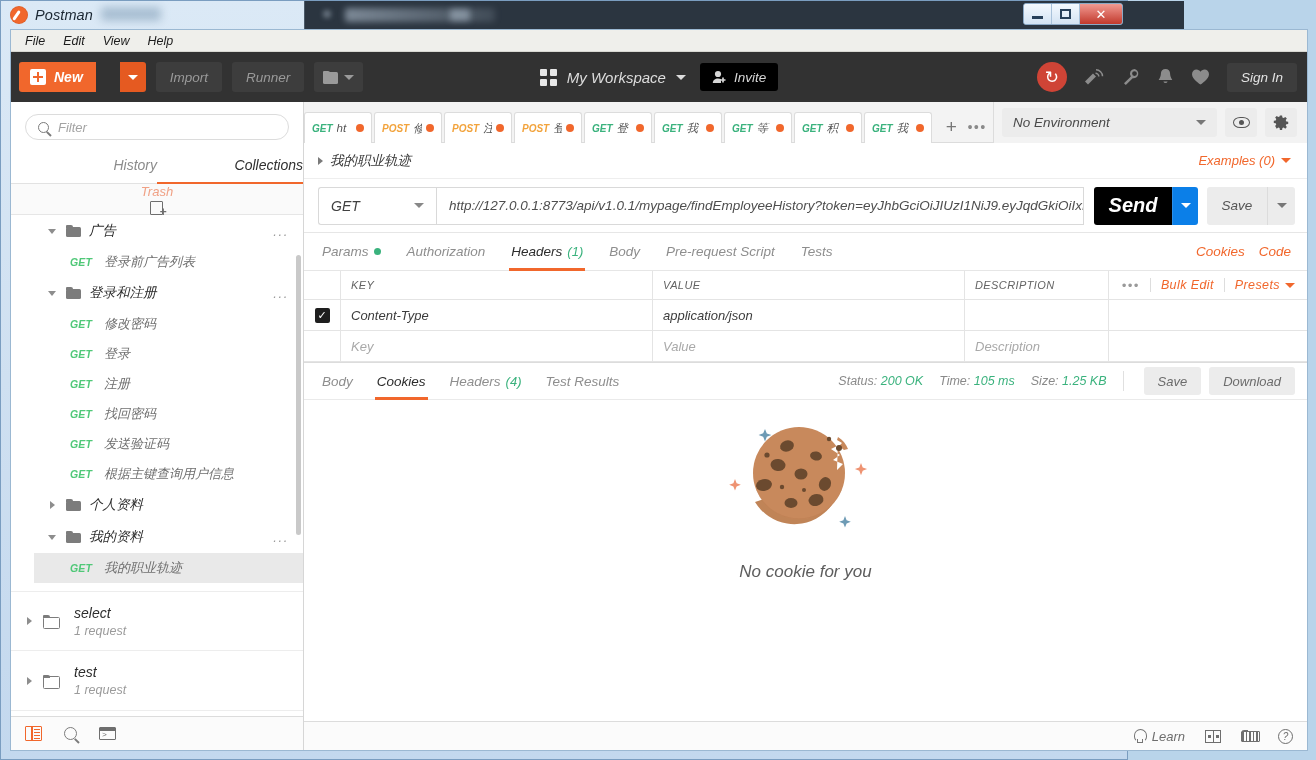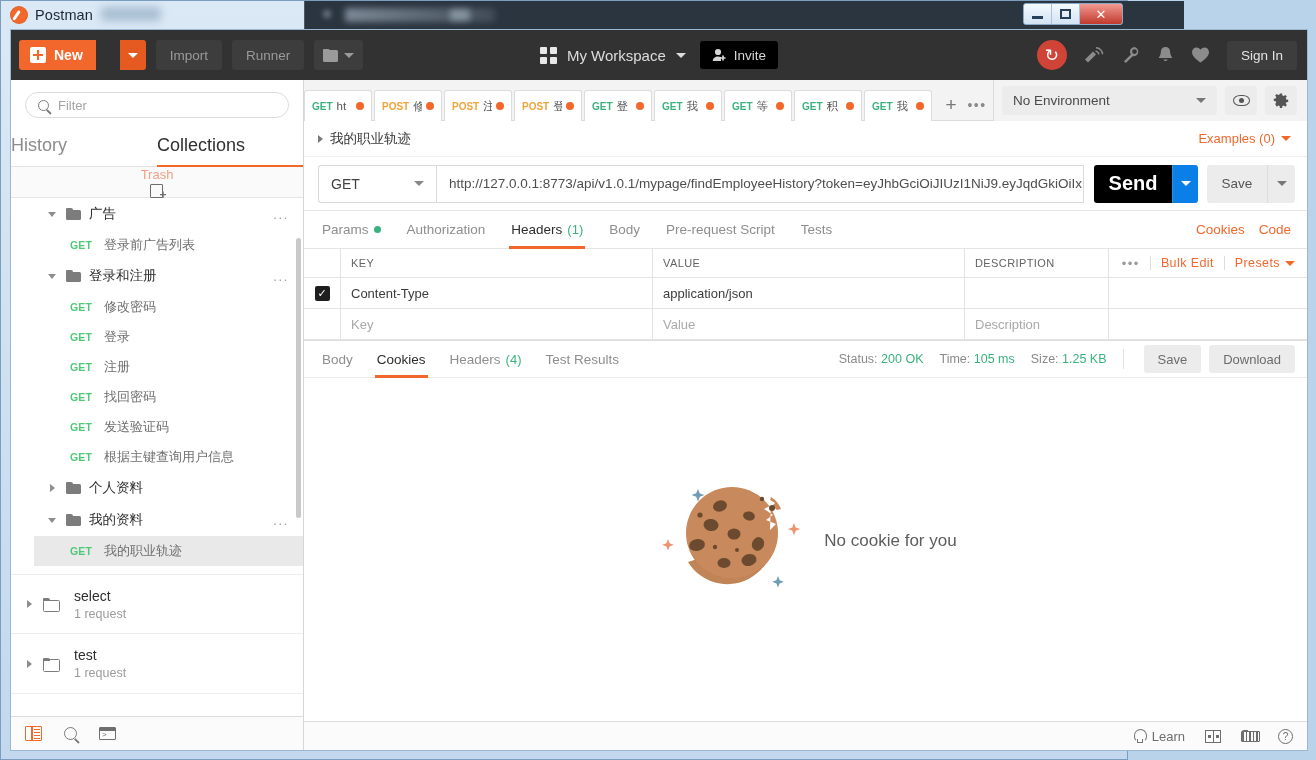--- a/index.html
+++ b/index.html
@@ -10,20 +10,21 @@
     background: #b9d4ea;
     overflow: hidden;
     -webkit-font-smoothing: antialiased;
   }
 
   
   #os-window {
     position: absolute; left: 0; top: 0; width: 1128px; height: 760px;
     background: linear-gradient(180deg,#dbe9f6 0%, #cfe0f1 50%, #c3d8ee 100%);
     border: 1px solid #7a9dc0;
+    font-style: italic;
   }
   #bg-window {
     position: absolute; left: 303px; top: 0; width: 880px; height: 30px;
     background: #2b3540;
     border-left: 1px solid #4b5a69;
     overflow: hidden;
   }
   #bg-window .blurtext {
     position: absolute; left: 40px; top: 7px; width: 150px; height: 14px;
     background: linear-gradient(90deg, rgba(190,205,220,.55), rgba(190,205,220,.15));
@@ -197,21 +198,21 @@
   .mag {
     width: 11px; height: 11px; border: 1.6px solid #7b7b7b;
     border-radius: 50%; position: relative; flex: none;
   }
   .mag::after {
     content: ""; position: absolute; right: -4px; bottom: -3px;
     width: 6px; height: 1.7px; background: #7b7b7b; transform: rotate(45deg);
   }
   #sb-tabs { display: flex; border-bottom: 1px solid #e2e2e2; }
   #sb-tabs .t {
-    flex: 1; text-align: left; font-size: 18px; color: #8c8c8c;
+    flex: 1; text-align: right; font-size: 14px; color: #8c8c8c;
     padding: 9px 0 10px; position: relative;
   }
   #sb-tabs .t.active { color: #303030; }
   #sb-tabs .t.active::after {
     content: ""; position: absolute; left: 0; right: 0; bottom: -1px;
     height: 2.5px; background: #f1672c;
   }
   #trashrow {
     height: 31px; background: #fafafa; border-bottom: 1px solid #e6e6e6;
     display: flex; align-items: center; justify-content: space-between;
@@ -476,22 +477,22 @@
   .meta { font-size: 12.5px; color: #8a8a8a; margin-left: 16px; }
   .meta b { color: #3ab27d; font-weight: normal; }
   .vsep { width:1px; height: 20px; background: #e0e0e0; margin: 0 12px 0 16px; }
   .gbtn {
     height: 28px; background: #ececec; color: #6c6c6c; font-size: 13px;
     border-radius: 3px; display: flex; align-items: center; padding: 0 14px;
     margin-left: 8px;
   }
 
   #resbody {
-    flex: 1; min-height: 0; display: flex; flex-direction: row;
-    align-items: center; justify-content: center; padding-bottom: 30px;
+    flex: 1; min-height: 0; display: flex; flex-direction: column;
+    align-items: center; padding-bottom: 30px;
   }
   #cookiewrap { position: relative; width: 170px; height: 150px; }
   #nocookie { font-size: 17px; color: #5d5d5d; margin-top: 12px; }
 
   
   #footer {
     height: 29px; flex: none; background: #fbfbfb; border-top: 1px solid #dcdcdc;
     display: flex; align-items: center; justify-content: flex-end;
     padding: 0 14px; gap: 20px;
   }
@@ -551,20 +552,26 @@
     <div class="wbtn">
         <span class="glyph-max"></span>
       </div>
     <div class="wbtn close">
         <span>✕</span>
       </div>
   </div>
 
   <div id="app">
 
+    <div id="menubar">
+      <div class="mi">File</div>
+      <div class="mi">Edit</div>
+      <div class="mi">View</div>
+      <div class="mi">Help</div>
+    </div>
 
     <div id="toolbar">
       <div class="newbtn">
         <div class="main">
           <span class="plusicon"></span>
           <span>New</span>
         </div>
         <div class="caret">
           <span class="caret-dn"></span>
         </div>

